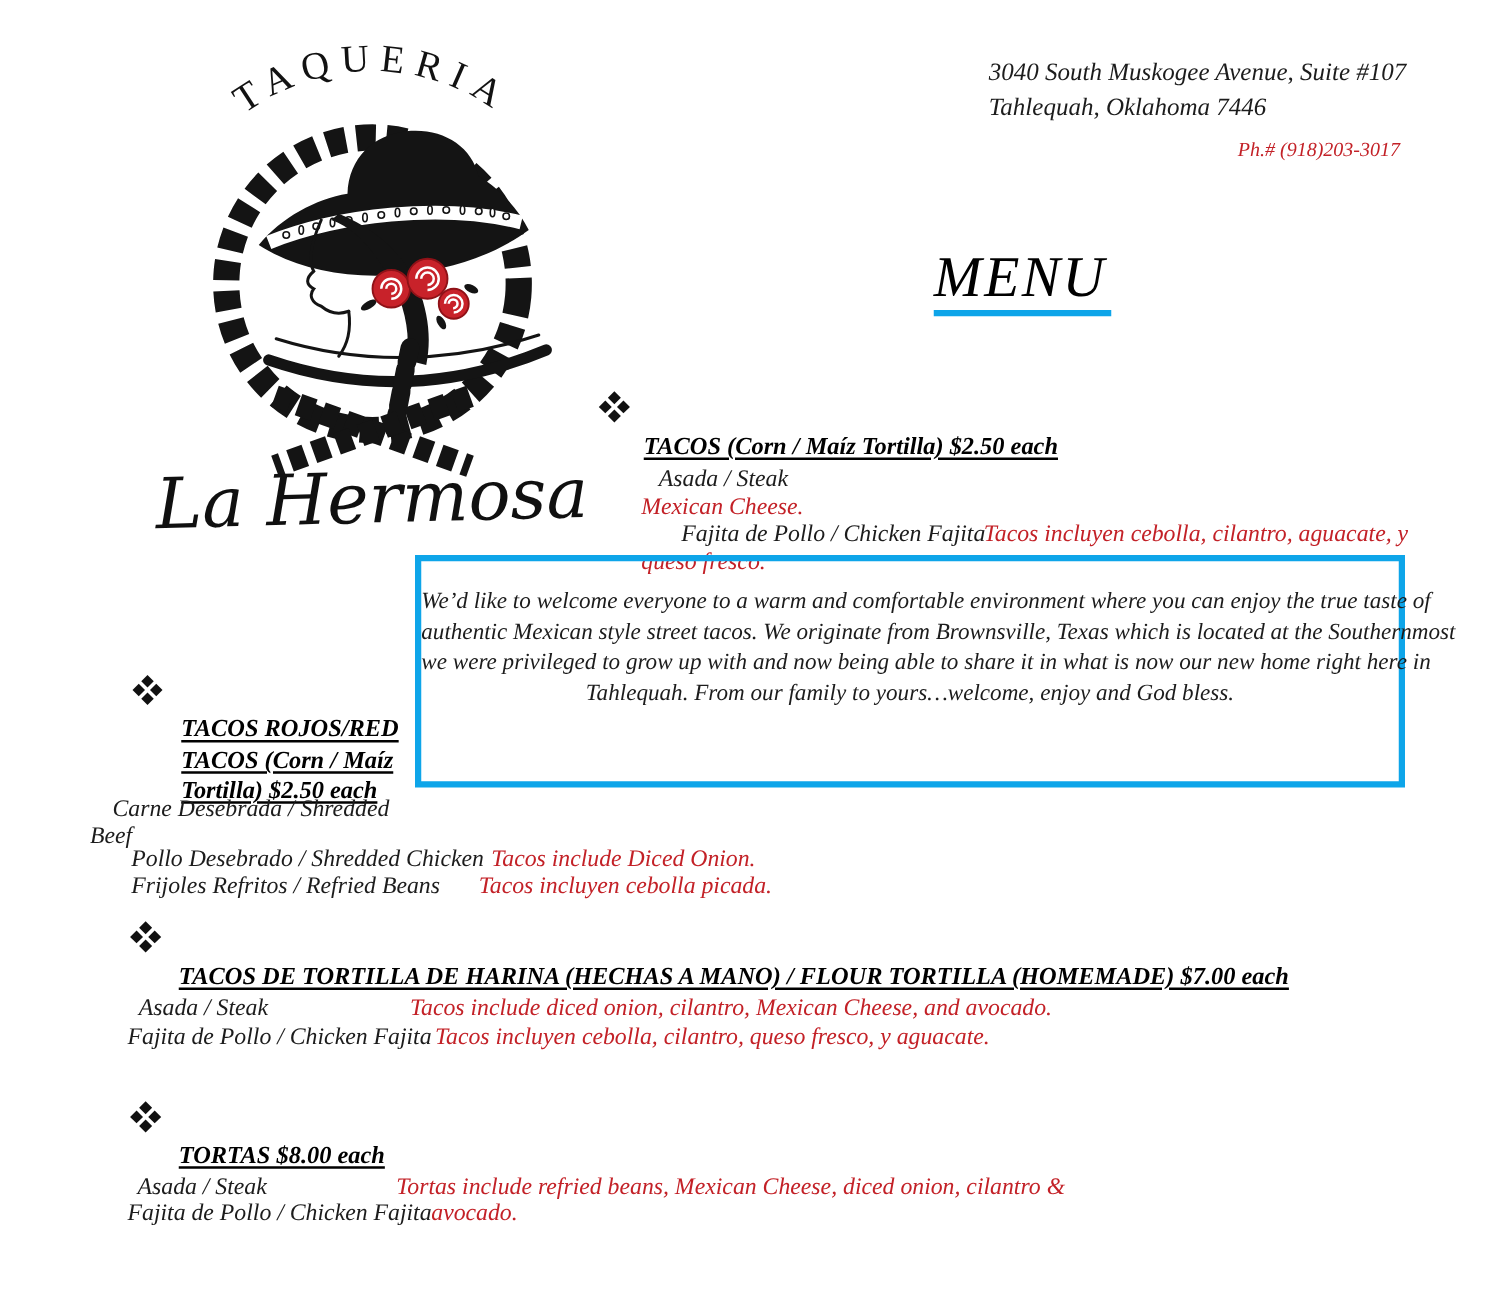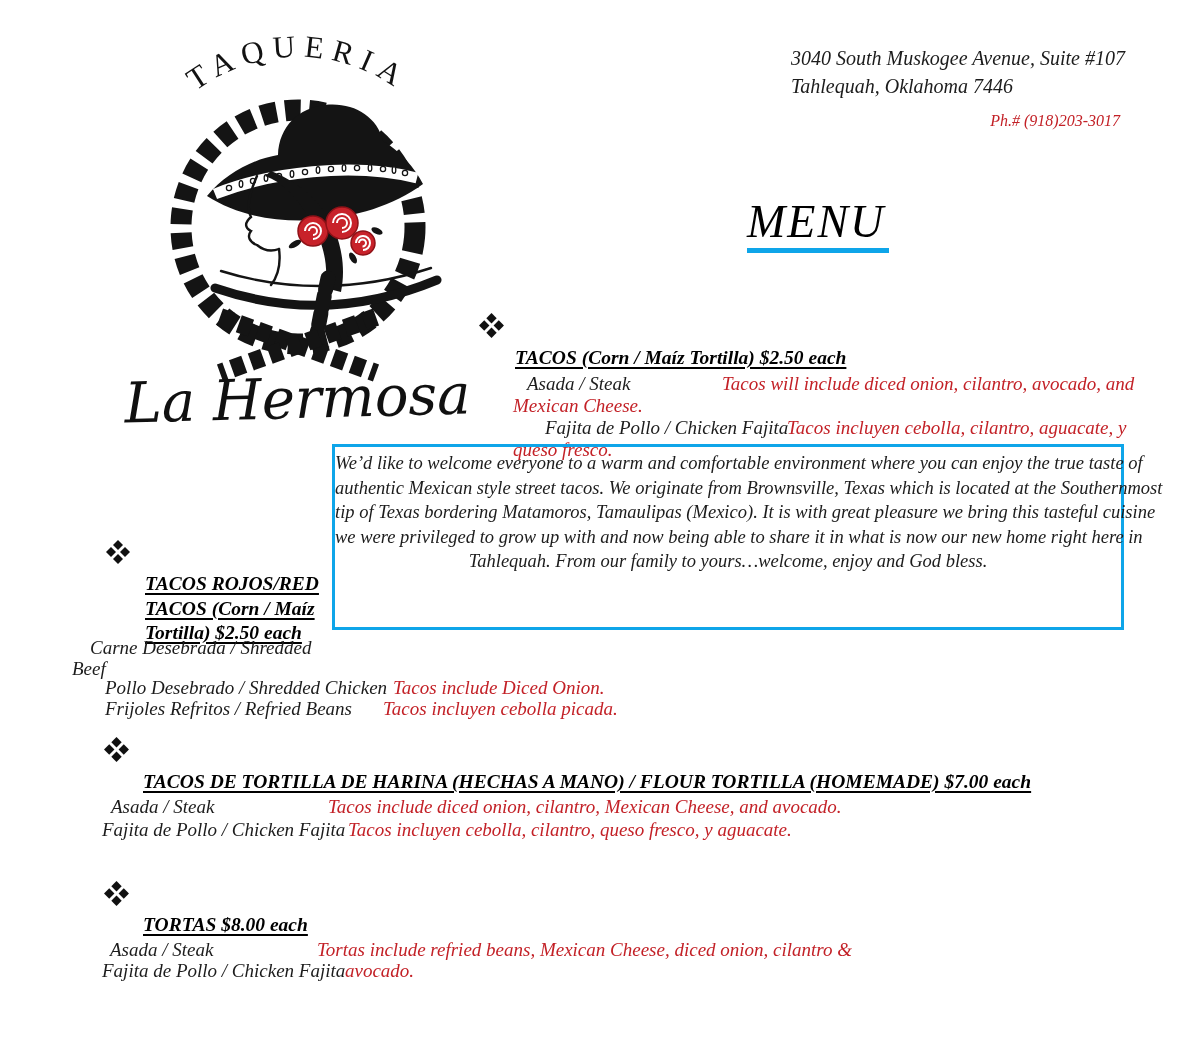--- a/index.html
+++ b/index.html
@@ -14,21 +14,21 @@
              text-decoration:underline; text-decoration-thickness:1.8px;
              text-underline-offset:3px; }
   .addr { position:absolute; right:75px; top:44px; text-align:left;
           font-style:italic; font-size:20px; line-height:28px; color:#1c1c1c; }
   .phone { position:absolute; right:80px; top:112px; font-style:italic;
            font-size:16px; color:var(--red,#c32127); }
   .menu-title { position:absolute; left:747px; top:198px; font-style:italic;
            font-size:46px; letter-spacing:2px; color:#000; line-height:1.05;
            border-bottom:5px solid #0ea5e9; padding:0 4px 2px 0; }
   .welcome { position:absolute; left:332px; top:444px; width:792px; height:186px;
-           border:3px solid #0ea5e9; box-sizing:border-box; padding-top:4px; }
+           border:5px solid #0ea5e9; box-sizing:border-box; padding-top:20px; }
   .welcome .wline { text-align:center; font-style:italic; font-size:18.5px;
            line-height:24.6px; color:#1c1c1c; white-space:nowrap; }
   .bullet { position:absolute; }
 </style>
 </head>
 <body>
 
 <div class="page">
 
   <svg width="390" height="412" viewBox="0 0 390 412" style="position:absolute;left:95px;top:26px">
@@ -111,30 +111,28 @@
   <div class="menu-title">MENU</div>
 
   <svg class="bullet" style="left:478px;top:312px" width="27" height="27" viewBox="0 0 26 26" fill="#111">
     <polygon points="13,1 18,6 13,11 8,6"></polygon>
       <polygon points="6,8 11,13 6,18 1,13"></polygon>
     <polygon points="20,8 25,13 20,18 15,13"></polygon>
       <polygon points="13,15 18,20 13,25 8,20"></polygon>
   </svg>
   <div class="line heading" style="left:515px;top:320px">TACOS (Corn / Maíz Tortilla) $2.50 each</div>
   <div class="line" style="left:527px;top:347px">Asada / Steak</div>
-  <div class="line red" style="left:722px;top:347px">Tacos will include diced onion, cilantro, avocado, and</div>
   <div class="line red" style="left:513px;top:369px">Mexican Cheese.</div>
   <div class="line" style="left:545px;top:391px">Fajita de Pollo / Chicken Fajita</div>
   <div class="line red" style="left:787px;top:391px">Tacos incluyen cebolla, cilantro, aguacate, y</div>
   <div class="line red" style="left:513px;top:413px">queso fresco.</div>
 
   <div class="welcome">
     <div class="wline">We’d like to welcome everyone to a warm and comfortable environment where you can enjoy the true taste of</div>
     <div class="wline">authentic Mexican style street tacos. We originate from Brownsville, Texas which is located at the Southernmost</div>
-    <div class="wline">tip of Texas bordering Matamoros, Tamaulipas (Mexico). It is with great pleasure we bring this tasteful cuisine</div>
     <div class="wline">we were privileged to grow up with and now being able to share it in what is now our new home right here in</div>
     <div class="wline">Tahlequah. From our family to yours…welcome, enjoy and God bless.</div>
   </div>
 
   <svg class="bullet" style="left:105px;top:539px" width="26" height="26" viewBox="0 0 26 26" fill="#111">
     <polygon points="13,1 18,6 13,11 8,6"></polygon>
       <polygon points="6,8 11,13 6,18 1,13"></polygon>
     <polygon points="20,8 25,13 20,18 15,13"></polygon>
       <polygon points="13,15 18,20 13,25 8,20"></polygon>
   </svg>

